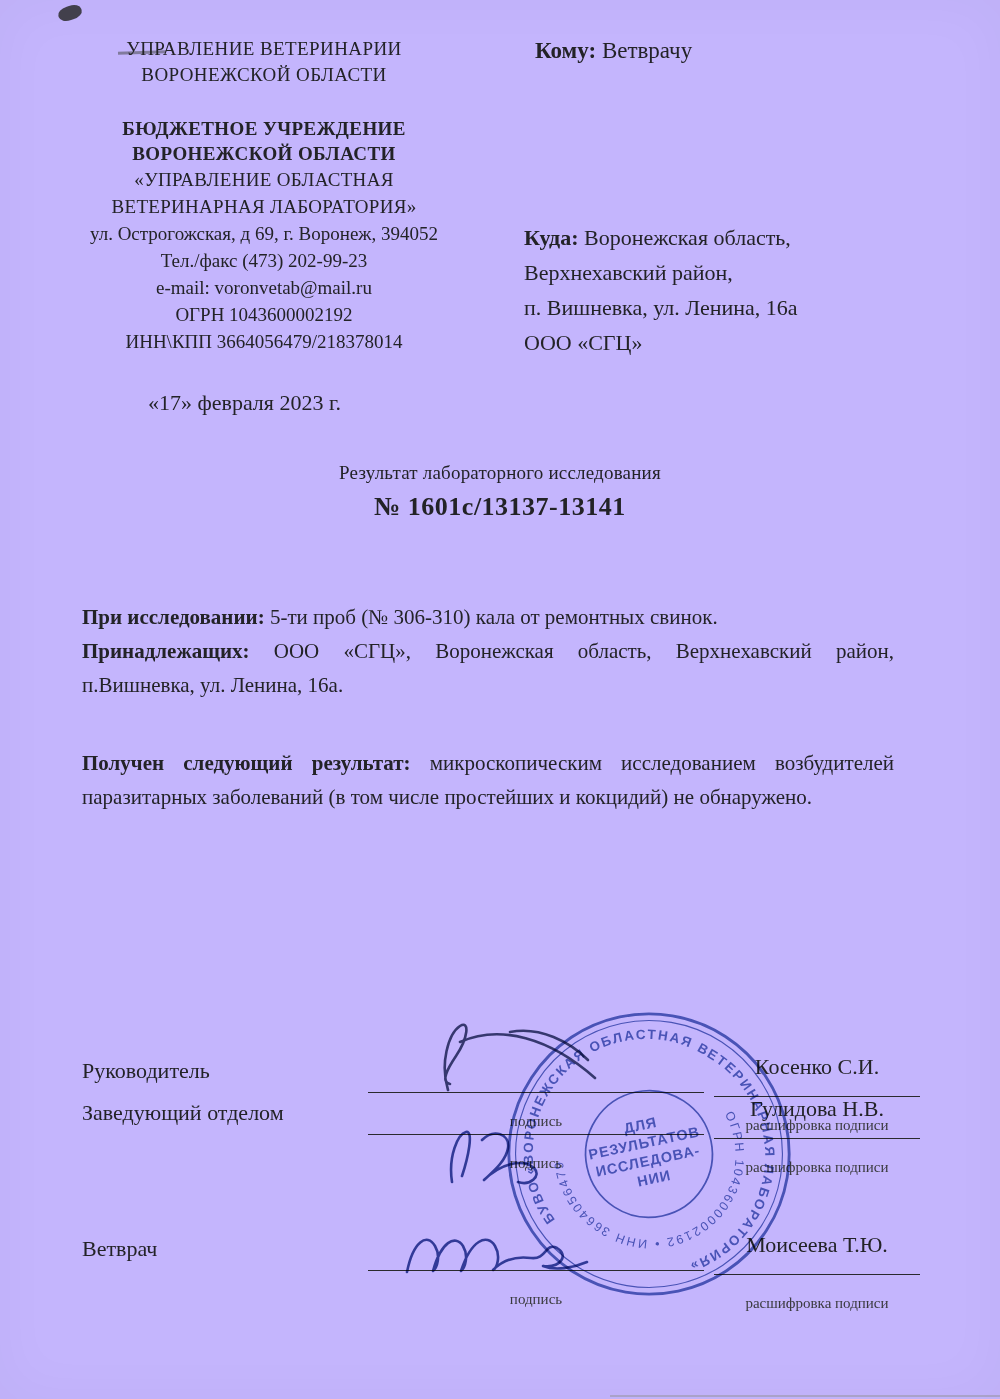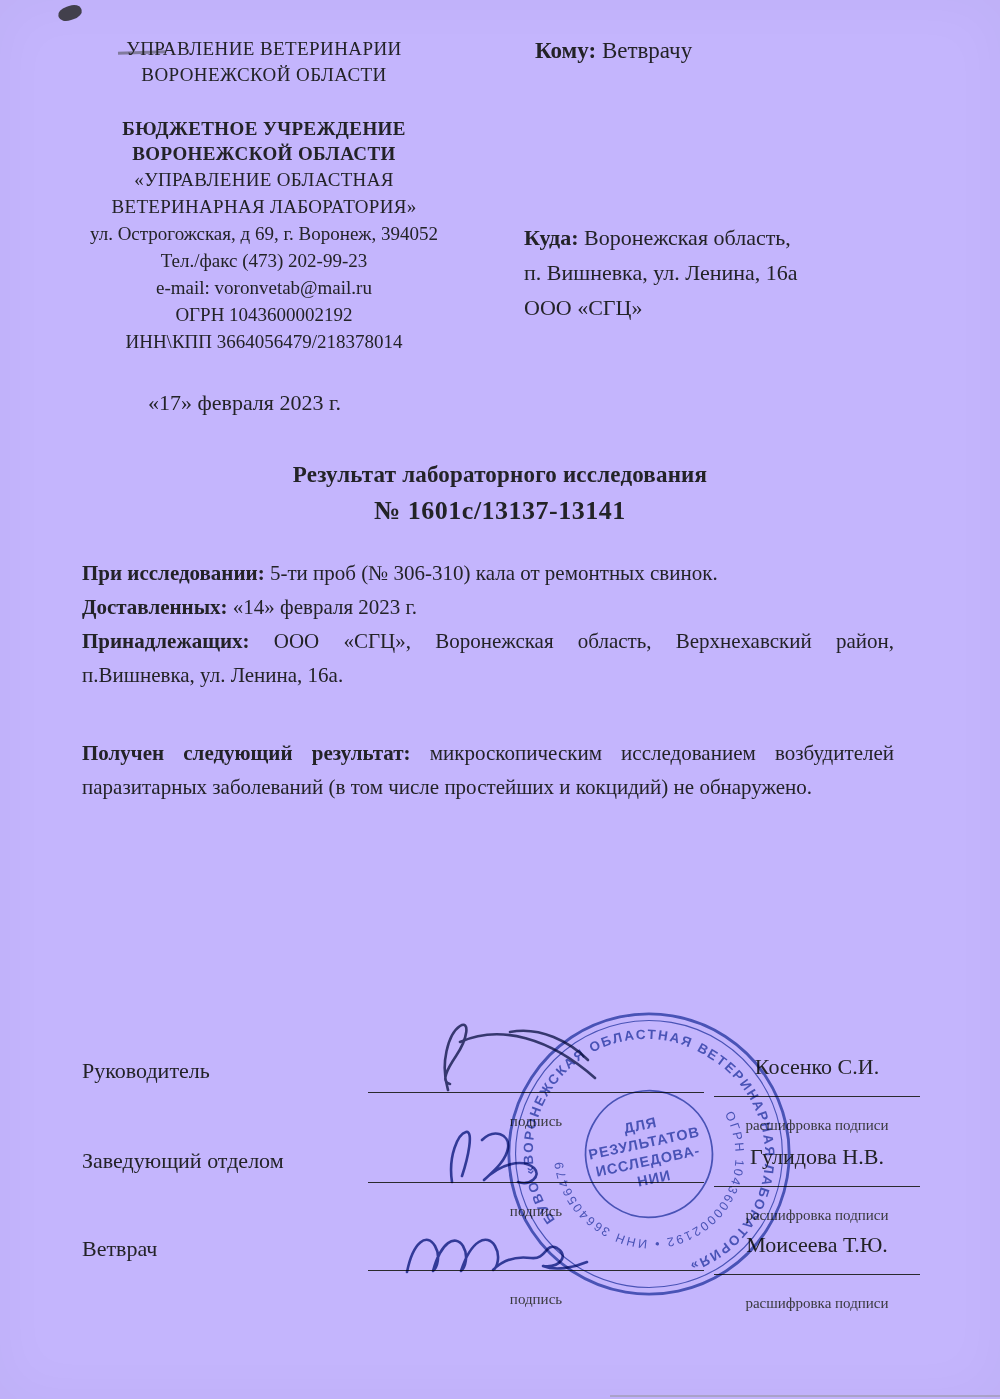--- a/index.html
+++ b/index.html
@@ -20,25 +20,25 @@
   .sender .org-name { font-size:19px; line-height:27px; letter-spacing:0.3px; }
   .sender .addr { font-size:19px; line-height:27px; }
   .date-line { left:148px; top:390px; font-size:22px; }
 
   
   .komu { left:535px; top:38px; font-size:23px; }
   .kuda { left:524px; top:220px; width:420px; font-size:22px; line-height:35px; }
 
   
   .title-block { left:80px; top:462px; width:840px; text-align:center; }
-  .title-block .t1 { font-size:23px; font-weight:bold; letter-spacing:0.2px; }
+  .title-block .t1 { font-size:19px; font-weight:normal; letter-spacing:0.2px; }
   .title-block .t2 { font-size:26px; font-weight:bold; margin-top:8px; letter-spacing:0.5px; }
 
   
-  .body-block { left:82px; top:556px; width:812px; font-size:21px; line-height:34px; text-align:justify; }
+  .body-block { left:82px; top:600px; width:812px; font-size:21px; line-height:34px; text-align:justify; }
   .body-block p { margin:0; }
   .body-block p.result { margin-top:44px; }
 
   
   .sig-row { left:82px; width:838px; height:62px; }
   .sig-row .role { position:absolute; left:0; top:8px; font-size:22px; }
   .sig-row .line-wrap { position:absolute; left:286px; top:0; width:336px; text-align:center; }
   .sig-row .sig-line { margin-top:42px; border-bottom:1.6px solid #2a2a2e; height:0; }
   .sig-row .caption { font-size:15px; color:#3a3a3e; margin-top:20px; }
   .sig-row .name-wrap { position:absolute; left:632px; top:4px; width:206px; text-align:center; }
@@ -91,37 +91,34 @@
 
   <div class="abs komu">
     <span class="bold">Кому:</span>
     <span>Ветврачу</span>
   </div>
   <div class="abs kuda">
     <div>
       <span class="bold">Куда:</span>
       <span>Воронежская область,</span>
     </div>
+    <div>Верхнехавский район,</div>
     <div>п. Вишневка, ул. Ленина, 16а</div>
     <div>ООО «СГЦ»</div>
   </div>
 
   <div class="abs title-block">
     <div class="t1">Результат лабораторного исследования</div>
     <div class="t2">№ 1601с/13137-13141</div>
   </div>
 
   <div class="abs body-block">
     <p>
       <span class="bold">При исследовании:</span>
       <span>5-ти проб (№ 306-310) кала от ремонтных свинок.</span>
-    </p>
-    <p>
-      <span class="bold">Доставленных:</span>
-      <span>«14» февраля 2023 г.</span>
     </p>
     <p>
       <span class="bold">Принадлежащих:</span>
       <span>ООО «СГЦ», Воронежская область, Верхнехавский район, п.Вишневка, ул. Ленина, 16а.</span>
     </p>
     <p class="result">
       <span class="bold">Получен следующий результат:</span>
       <span>микроскопическим исследованием возбудителей паразитарных заболеваний (в том числе простейших и кокцидий) не обнаружено.</span>
     </p>
   </div>
@@ -131,21 +128,21 @@
     <div class="line-wrap">
       <div class="sig-line"></div>
       <div class="caption">подпись</div>
     </div>
     <div class="name-wrap">
       <div class="name">Косенко С.И.</div>
       <div class="caption">расшифровка подписи</div>
     </div>
   </div>
 
-  <div class="abs sig-row" style="top:1140px;">
+  <div class="abs sig-row" style="top:1092px;">
     <div class="role">Заведующий отделом</div>
     <div class="line-wrap">
       <div class="sig-line"></div>
       <div class="caption">подпись</div>
     </div>
     <div class="name-wrap">
       <div class="name">Гулидова Н.В.</div>
       <div class="caption">расшифровка подписи</div>
     </div>
   </div>

